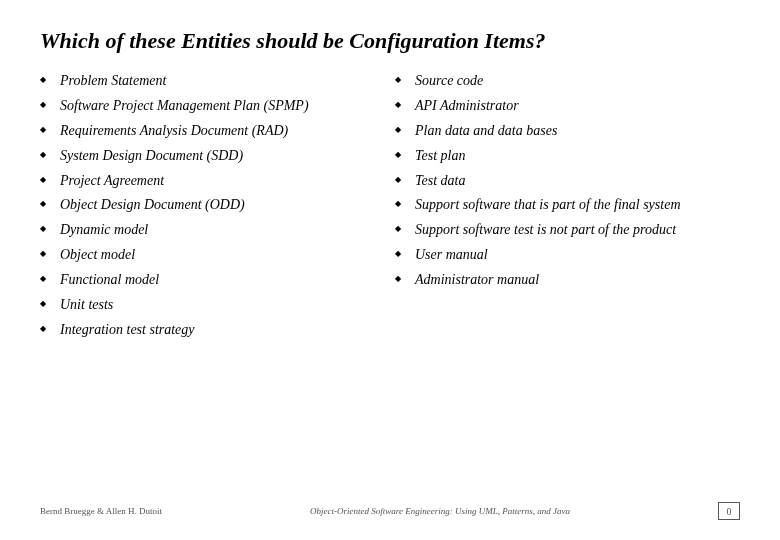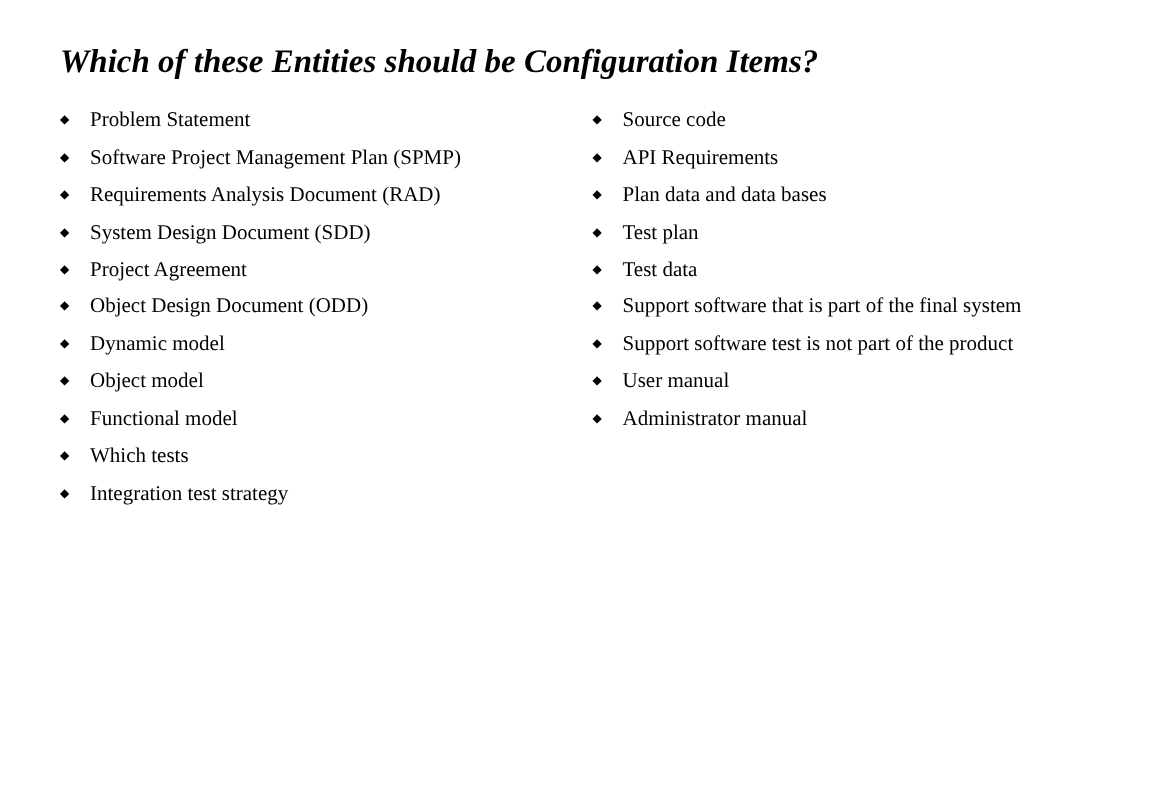--- a/index.html
+++ b/index.html
@@ -58,20 +58,21 @@
 
     .bullet {
       min-width: 16px;
       font-size: 14px;
       margin-right: 4px;
       margin-top: 0px;
     }
 
     .bullet-text {
       flex: 1;
+      font-style: italic;
     }
 
     .footer {
       display: flex;
       flex-direction: row;
       justify-content: space-between;
       align-items: center;
       margin-top: 8px;
       padding-top: 4px;
       border-top: none;
@@ -139,35 +140,35 @@
         <div class="bullet-item">
           <span class="bullet" style="font-size: 8px; margin-top: 3px;">◆</span>
           <span class="bullet-text">Object model</span>
         </div>
         <div class="bullet-item">
           <span class="bullet" style="font-size: 8px; margin-top: 3px;">◆</span>
           <span class="bullet-text">Functional model</span>
         </div>
         <div class="bullet-item">
           <span class="bullet" style="font-size: 8px; margin-top: 3px;">◆</span>
-          <span class="bullet-text">Which tests</span>
+          <span class="bullet-text">Unit tests</span>
         </div>
         <div class="bullet-item">
           <span class="bullet" style="font-size: 8px; margin-top: 3px;">◆</span>
           <span class="bullet-text">Integration test strategy</span>
         </div>
       </div>
     <div class="column" id="right-col">
         <div class="bullet-item">
           <span class="bullet" style="font-size: 8px; margin-top: 3px;">◆</span>
           <span class="bullet-text">Source code</span>
         </div>
         <div class="bullet-item">
           <span class="bullet" style="font-size: 8px; margin-top: 3px;">◆</span>
-          <span class="bullet-text">API Requirements</span>
+          <span class="bullet-text">API Administrator</span>
         </div>
         <div class="bullet-item">
           <span class="bullet" style="font-size: 8px; margin-top: 3px;">◆</span>
           <span class="bullet-text">Plan data and data bases</span>
         </div>
         <div class="bullet-item">
           <span class="bullet" style="font-size: 8px; margin-top: 3px;">◆</span>
           <span class="bullet-text">Test plan</span>
         </div>
         <div class="bullet-item">
@@ -186,13 +187,18 @@
           <span class="bullet" style="font-size: 8px; margin-top: 3px;">◆</span>
           <span class="bullet-text">User manual</span>
         </div>
         <div class="bullet-item">
           <span class="bullet" style="font-size: 8px; margin-top: 3px;">◆</span>
           <span class="bullet-text">Administrator manual</span>
         </div>
       </div>
   </div>
 
+  <div class="footer">
+    <div class="footer-left">Bernd Bruegge &amp; Allen H. Dutoit</div>
+    <div class="footer-center">Object-Oriented Software Engineering: Using UML, Patterns, and Java</div>
+    <div class="footer-right">0</div>
+  </div>
 </div>
 
 </body></html>

